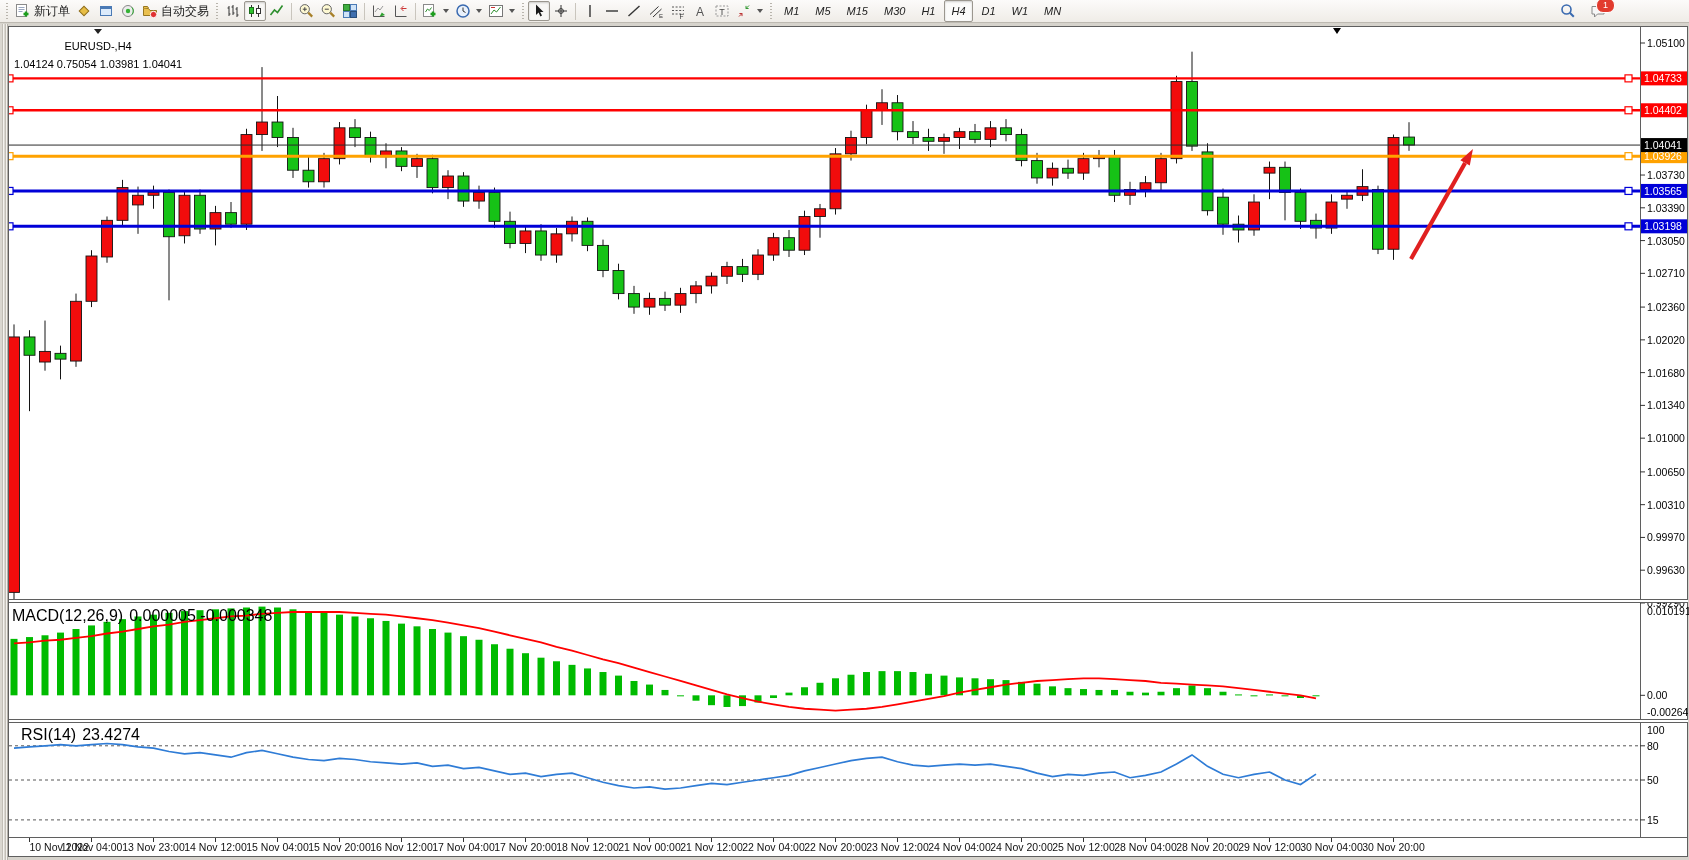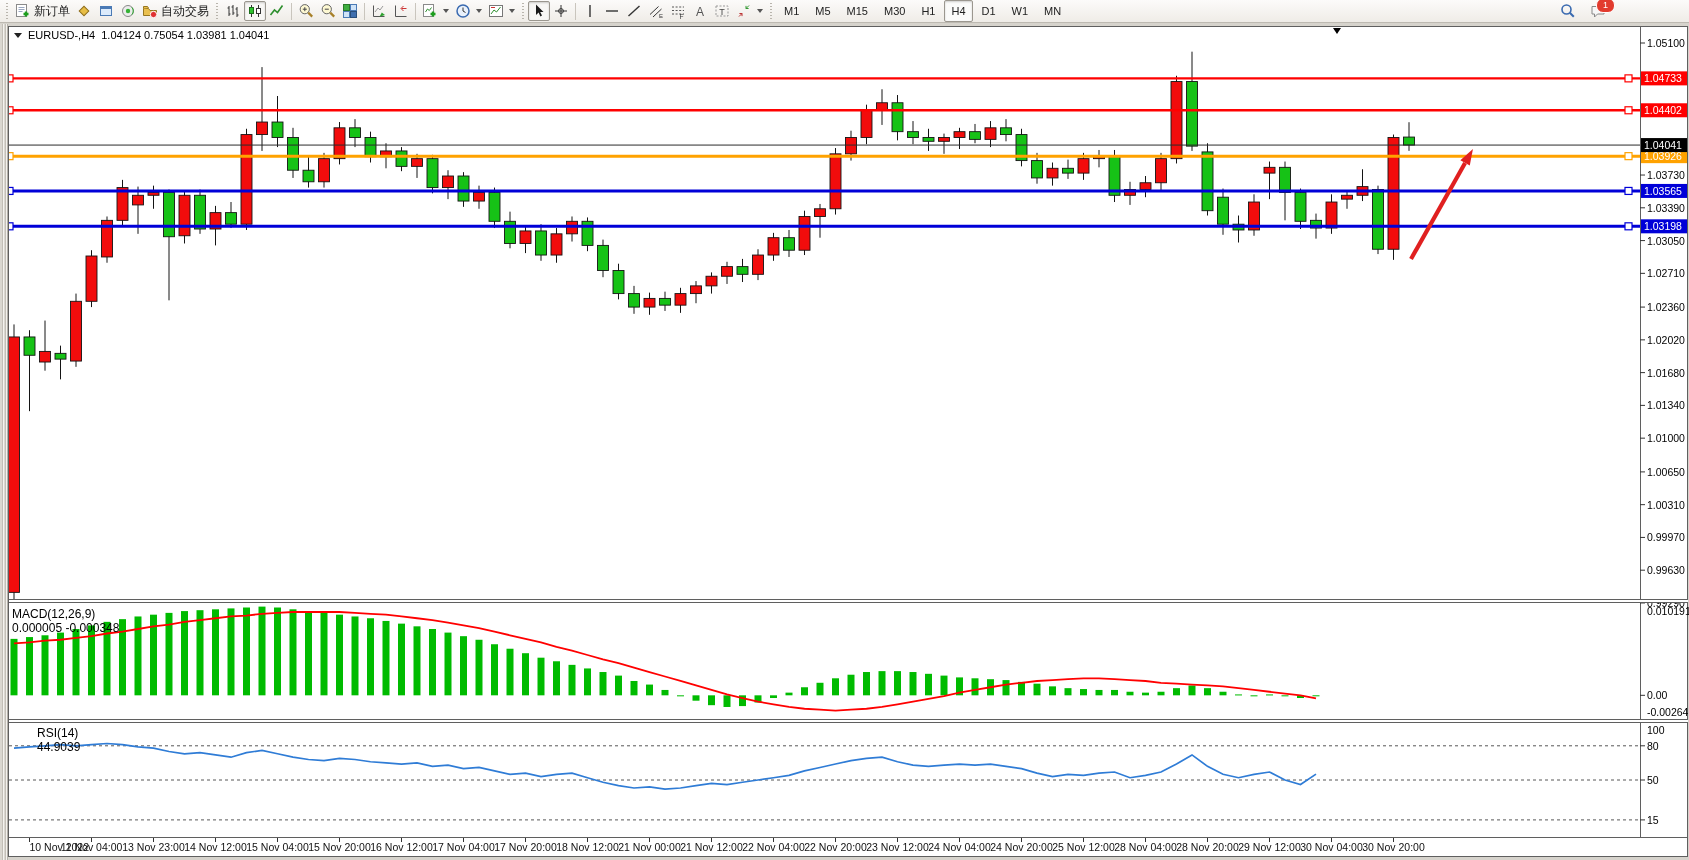--- a/index.html
+++ b/index.html
@@ -12,40 +12,40 @@
     background-size:2px 100%;background-repeat:repeat-y;background-position:2px 0;}
   .tb-sep{width:1px;height:17px;background:#c9c5bd;margin:0 3px;}
   .tb-btn{height:20px;min-width:22px;display:flex;align-items:center;justify-content:flex-end;
     gap:3px;padding:0 2px;border:1px solid transparent;border-radius:2px;box-sizing:border-box;}
   .tb-btn.pressed{background:#f8f7f5;border-color:#9b978f;box-shadow:inset 0 1px 2px rgba(0,0,0,.18);}
   .tb-btn .lbl{font-size:12px;color:#1a1a1a;white-space:nowrap;}
   .tb-btn svg{display:block;}
   .dd{width:0;height:0;border-left:3px solid transparent;border-right:3px solid transparent;
     border-top:4px solid #555;margin-left:2px;}
   .tf-btn{height:18px;padding:1px 6px;font-size:11px;color:#222;display:flex;align-items:center;
-    border:1px solid transparent;border-radius:2px;margin:0 1px;}
+    border:1px solid transparent;border-radius:2px;margin:0 1px;font-style:italic;}
   .tf-btn.pressed{background:#fbfbfa;border-color:#9b978f;box-shadow:inset 0 1px 2px rgba(0,0,0,.18);}
   .tb-spacer{flex:1;}
   .tb-right{display:flex;align-items:center;gap:8px;margin-right:78px;}
   .chat-wrap{position:relative;}
   .chat-badge{position:absolute;top:-4px;right:-7px;min-width:13px;height:13px;border-radius:7px;
     background:#e23b2e;color:#fff;font-size:9px;line-height:13px;text-align:center;padding:0 2px;
     border:1px solid #fff;}
   .dock{position:absolute;left:0;top:24px;width:8px;height:836px;background:#dad7d0;
     border-right:1px solid #b5b1a9;box-sizing:border-box;
     background-image:linear-gradient(to right,transparent 2px,#c3bfb7 2px,#c3bfb7 3px,#f4f2ee 3px,#f4f2ee 4px,transparent 4px,transparent 5px,#c3bfb7 5px,#c3bfb7 6px,#f4f2ee 6px,#f4f2ee 7px,transparent 7px);}
   .win{position:absolute;left:8px;top:26px;width:1680px;height:831px;background:#fff;
     border:1px solid #5f5f5f;box-sizing:border-box;}
   #chart-svg{position:absolute;left:0;top:0;z-index:10;}
   svg text{font-family:"Liberation Sans",sans-serif;}
   .title{position:absolute;left:14px;top:29px;z-index:20;font-size:11px;color:#000;
-    display:flex;align-items:center;gap:6px;}
+    display:flex;align-items:center;gap:6px;flex-direction:column;}
   .tri{width:0;height:0;border-left:4px solid transparent;border-right:4px solid transparent;
     border-top:5px solid #222;display:inline-block;}
-  .indlabel{position:absolute;z-index:20;font-size:12px;color:#000;display:flex;gap:0;flex-direction:column;}
+  .indlabel{position:absolute;z-index:20;font-size:16px;color:#000;display:flex;gap:6px;}
   .splitter{position:absolute;left:9px;width:1679px;height:4px;background:#fff;
     border-top:1px solid #5f5f5f;border-bottom:1px solid #5f5f5f;box-sizing:border-box;z-index:15;cursor:row-resize;}
   .shift{position:absolute;left:1333px;top:28px;width:0;height:0;z-index:20;
     border-left:4px solid transparent;border-right:4px solid transparent;border-top:6px solid #000;}
 </style>
 </head>
 <body>
 
 <div class="toolbar" id="toolbar">
     <span class="tb-grip"></span>
@@ -731,20 +731,20 @@
 <div class="title">
   <span class="tri"></span>
   <span>EURUSD-,H4</span>
   <span>1.04124 0.75054 1.03981 1.04041</span>
 </div>
 
 <div class="indlabel" style="left:12px;top:607px;">
   <span>MACD(12,26,9)</span>
   <span>0.000005 -0.000348</span>
 </div>
-<div class="indlabel" style="left:28px;top:726px;padding-left:9px;">
+<div class="indlabel" style="left:12px;top:726px;padding-left:9px;">
   <span>RSI(14)</span>
-  <span>44.9039</span>
+  <span>23.4274</span>
 </div>
 
 <div class="splitter" style="top:599px;"></div>
 <div class="splitter" style="top:719px;"></div>
 <div class="shift"></div>
 
 </body></html>

